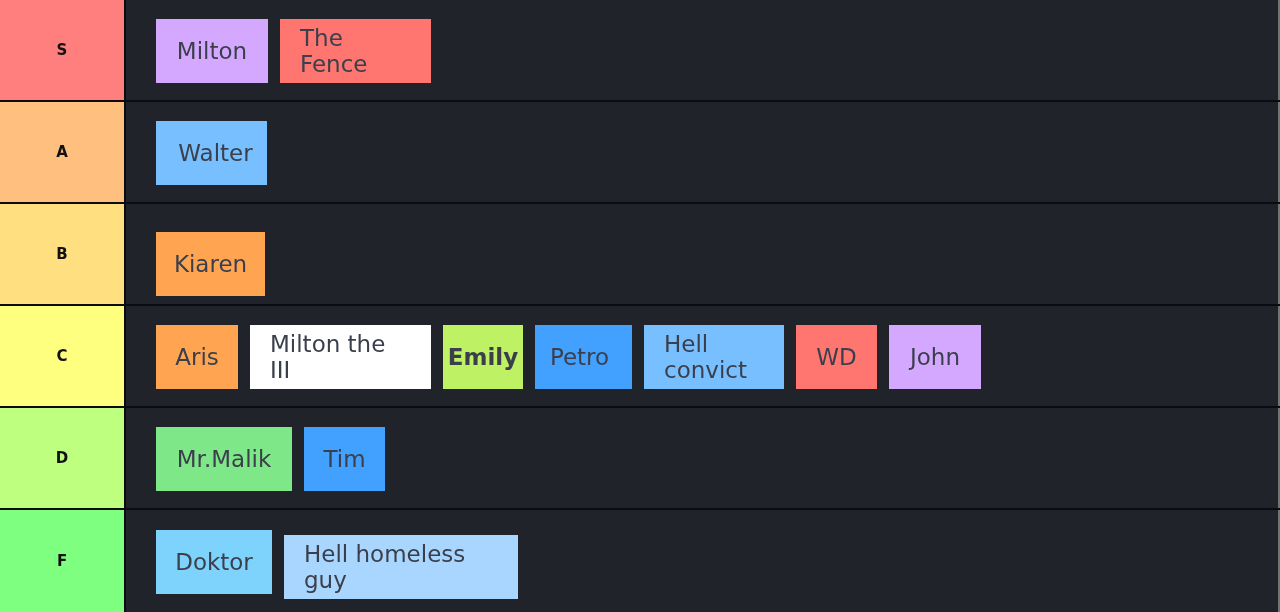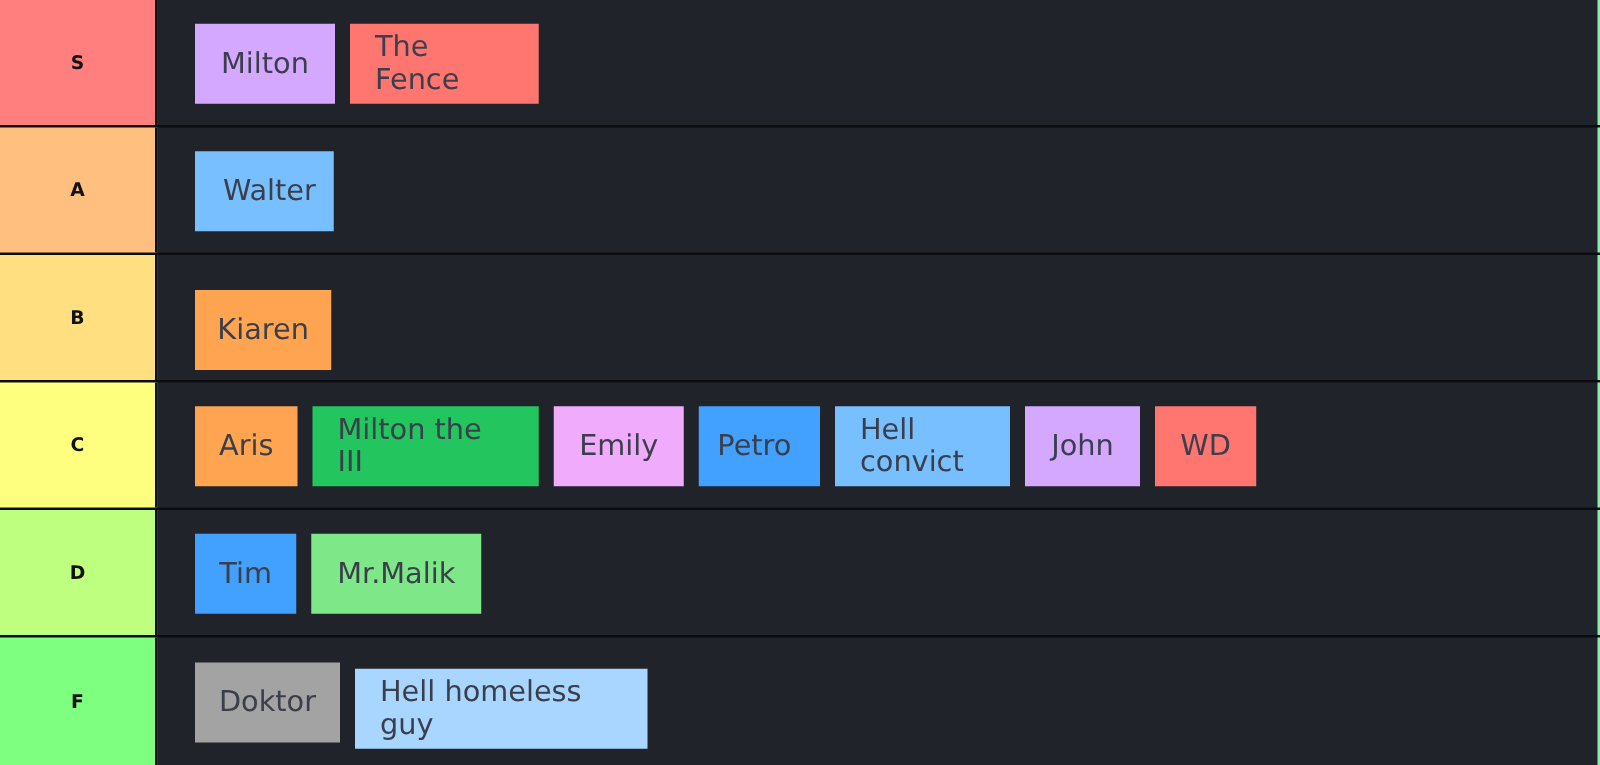--- a/index.html
+++ b/index.html
@@ -1,21 +1,21 @@
 <!DOCTYPE html>
 <html><head>
 <meta charset="utf-8">
 <style>
   html, body { margin:0; padding:0; }
   body { width:1280px; height:612px; background:#0f1115; font-family:"DejaVu Sans", sans-serif; overflow:hidden; }
   .tierlist { width:1280px; height:612px; display:flex; flex-direction:column; }
   .row { display:flex; height:100px; border-bottom:2px solid #0b0c10; }
   .row:last-child { border-bottom:none; height:102px; }
   .label { width:124px; flex:0 0 124px; display:flex; align-items:center; justify-content:center; border-right:2px solid #0b0c10; color:#111; font-weight:bold; font-size:15px; }
-  .items { flex:1; background:#21232b; display:flex; align-items:center; padding-left:30px; gap:12px; border-right:2px solid #86efac; }
+  .items { flex:1; background:#21232b; display:flex; align-items:center; padding-left:30px; gap:12px; border-right:2px solid #737373; }
   .tile { height:64px; display:flex; align-items:center; justify-content:center; padding:0 20px; font-size:23px; color:#3b3f4c; box-sizing:border-box; margin-top:2px; cursor:grab; }
 </style>
 </head>
 <body>
 
 <div class="tierlist" id="tierlist">
     <div class="row">
       <div class="label" style="background: rgb(255, 127, 127);">S</div>
       <div class="items">
         <div class="tile" style="background: rgb(212, 168, 255); width: 112px;">Milton</div>
@@ -31,35 +31,35 @@
     <div class="row">
       <div class="label" style="background: rgb(255, 223, 127);">B</div>
       <div class="items">
         <div class="tile" style="background: rgb(255, 165, 82); width: 109px; margin-top: 20px;">Kiaren</div>
       </div>
     </div>
     <div class="row">
       <div class="label" style="background: rgb(255, 255, 127);">C</div>
       <div class="items">
         <div class="tile" style="background: rgb(255, 165, 82); width: 82px;">Aris</div>
-        <div class="tile" style="background: #22c55e; width: 181px;">Milton the III</div>
-        <div class="tile" style="background: #f0abfc; width: 104px;">Emily</div>
+        <div class="tile" style="background: #ffffff; width: 181px;">Milton the III</div>
+        <div class="tile" style="background: #bef264; width: 80px; font-weight: bold;">Emily</div>
         <div class="tile" style="background: rgb(66, 160, 255); width: 97px; padding-left: 12px;">Petro</div>
         <div class="tile" style="background: rgb(120, 191, 255); width: 140px;">Hell convict</div>
+        <div class="tile" style="background: rgb(255, 117, 112); width: 81px;">WD</div>
         <div class="tile" style="background: rgb(212, 168, 255); width: 92px;">John</div>
-        <div class="tile" style="background: rgb(255, 117, 112); width: 81px;">WD</div>
       </div>
     </div>
     <div class="row">
       <div class="label" style="background: rgb(191, 255, 127);">D</div>
       <div class="items">
+        <div class="tile" style="background: rgb(126, 231, 135); width: 136px;">Mr.Malik</div>
         <div class="tile" style="background: rgb(66, 160, 255); width: 81px;">Tim</div>
-        <div class="tile" style="background: rgb(126, 231, 135); width: 136px;">Mr.Malik</div>
       </div>
     </div>
     <div class="row">
       <div class="label" style="background: rgb(127, 255, 127);">F</div>
       <div class="items">
-        <div class="tile" style="background: #a3a3a3; width: 116px;">Doktor</div>
+        <div class="tile" style="background: #7dd3fc; width: 116px;">Doktor</div>
         <div class="tile" style="background: rgb(169, 214, 255); width: 234px; margin-top: 12px;">Hell homeless guy</div>
       </div>
     </div>
   </div>
 
 </body></html>

